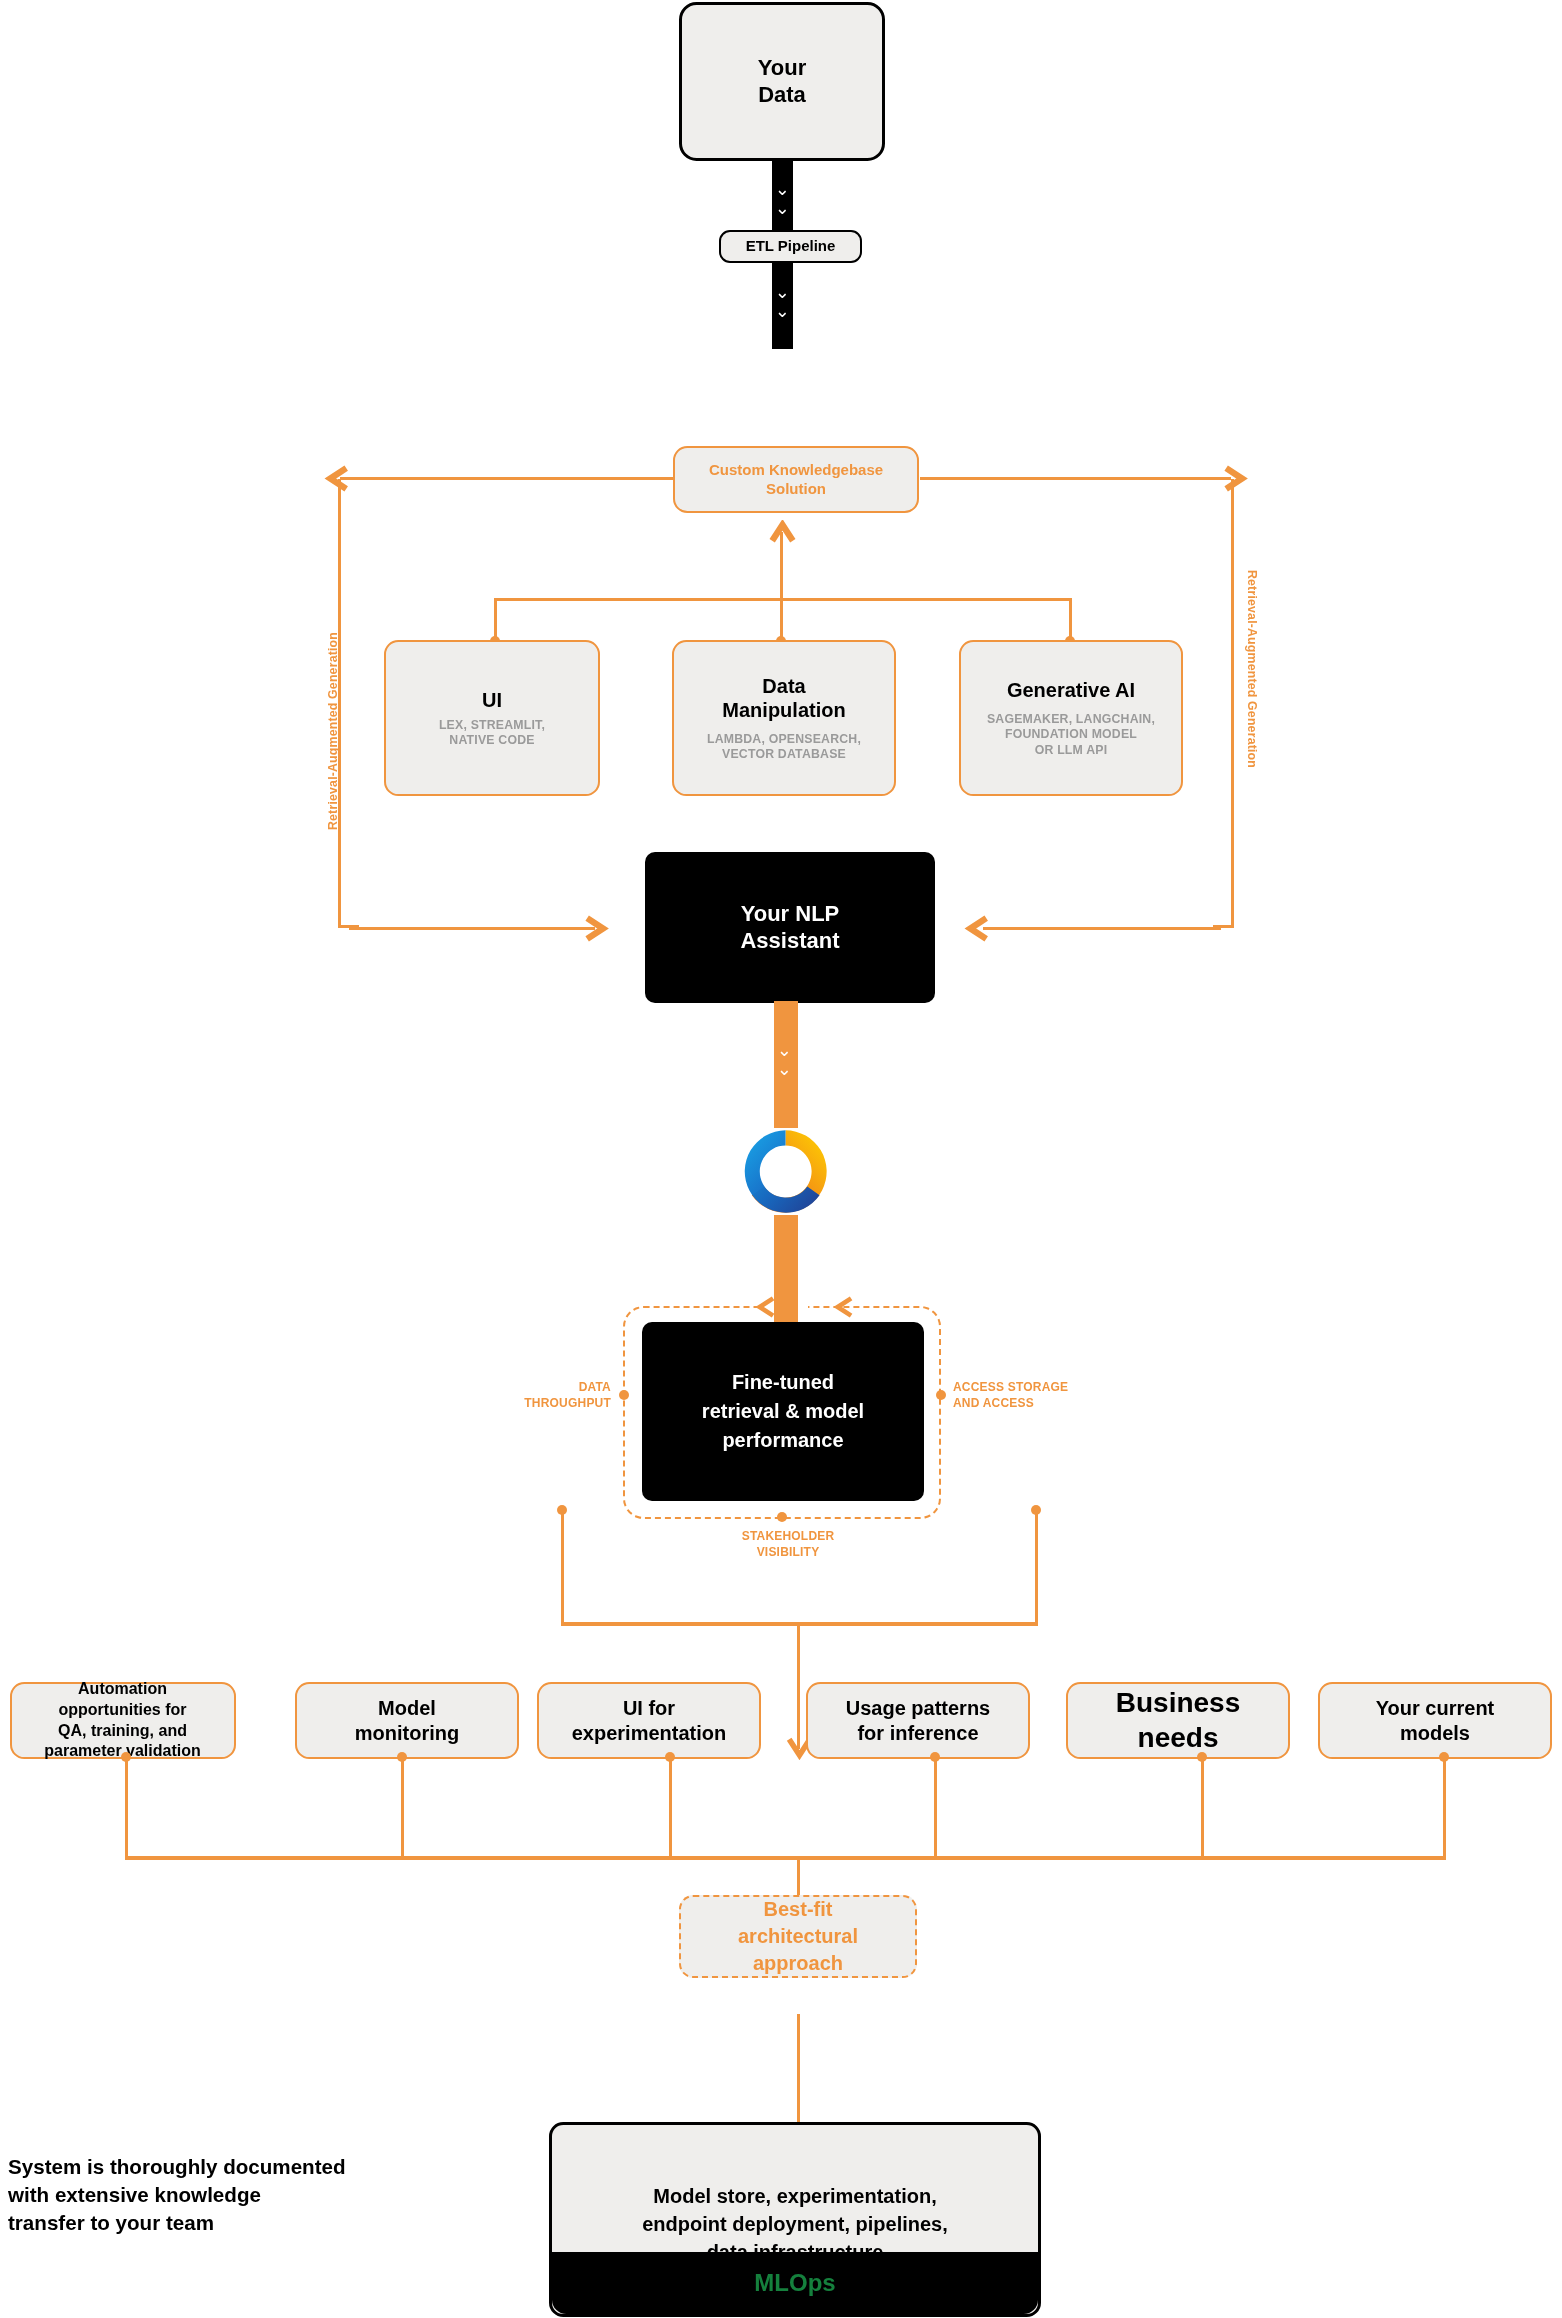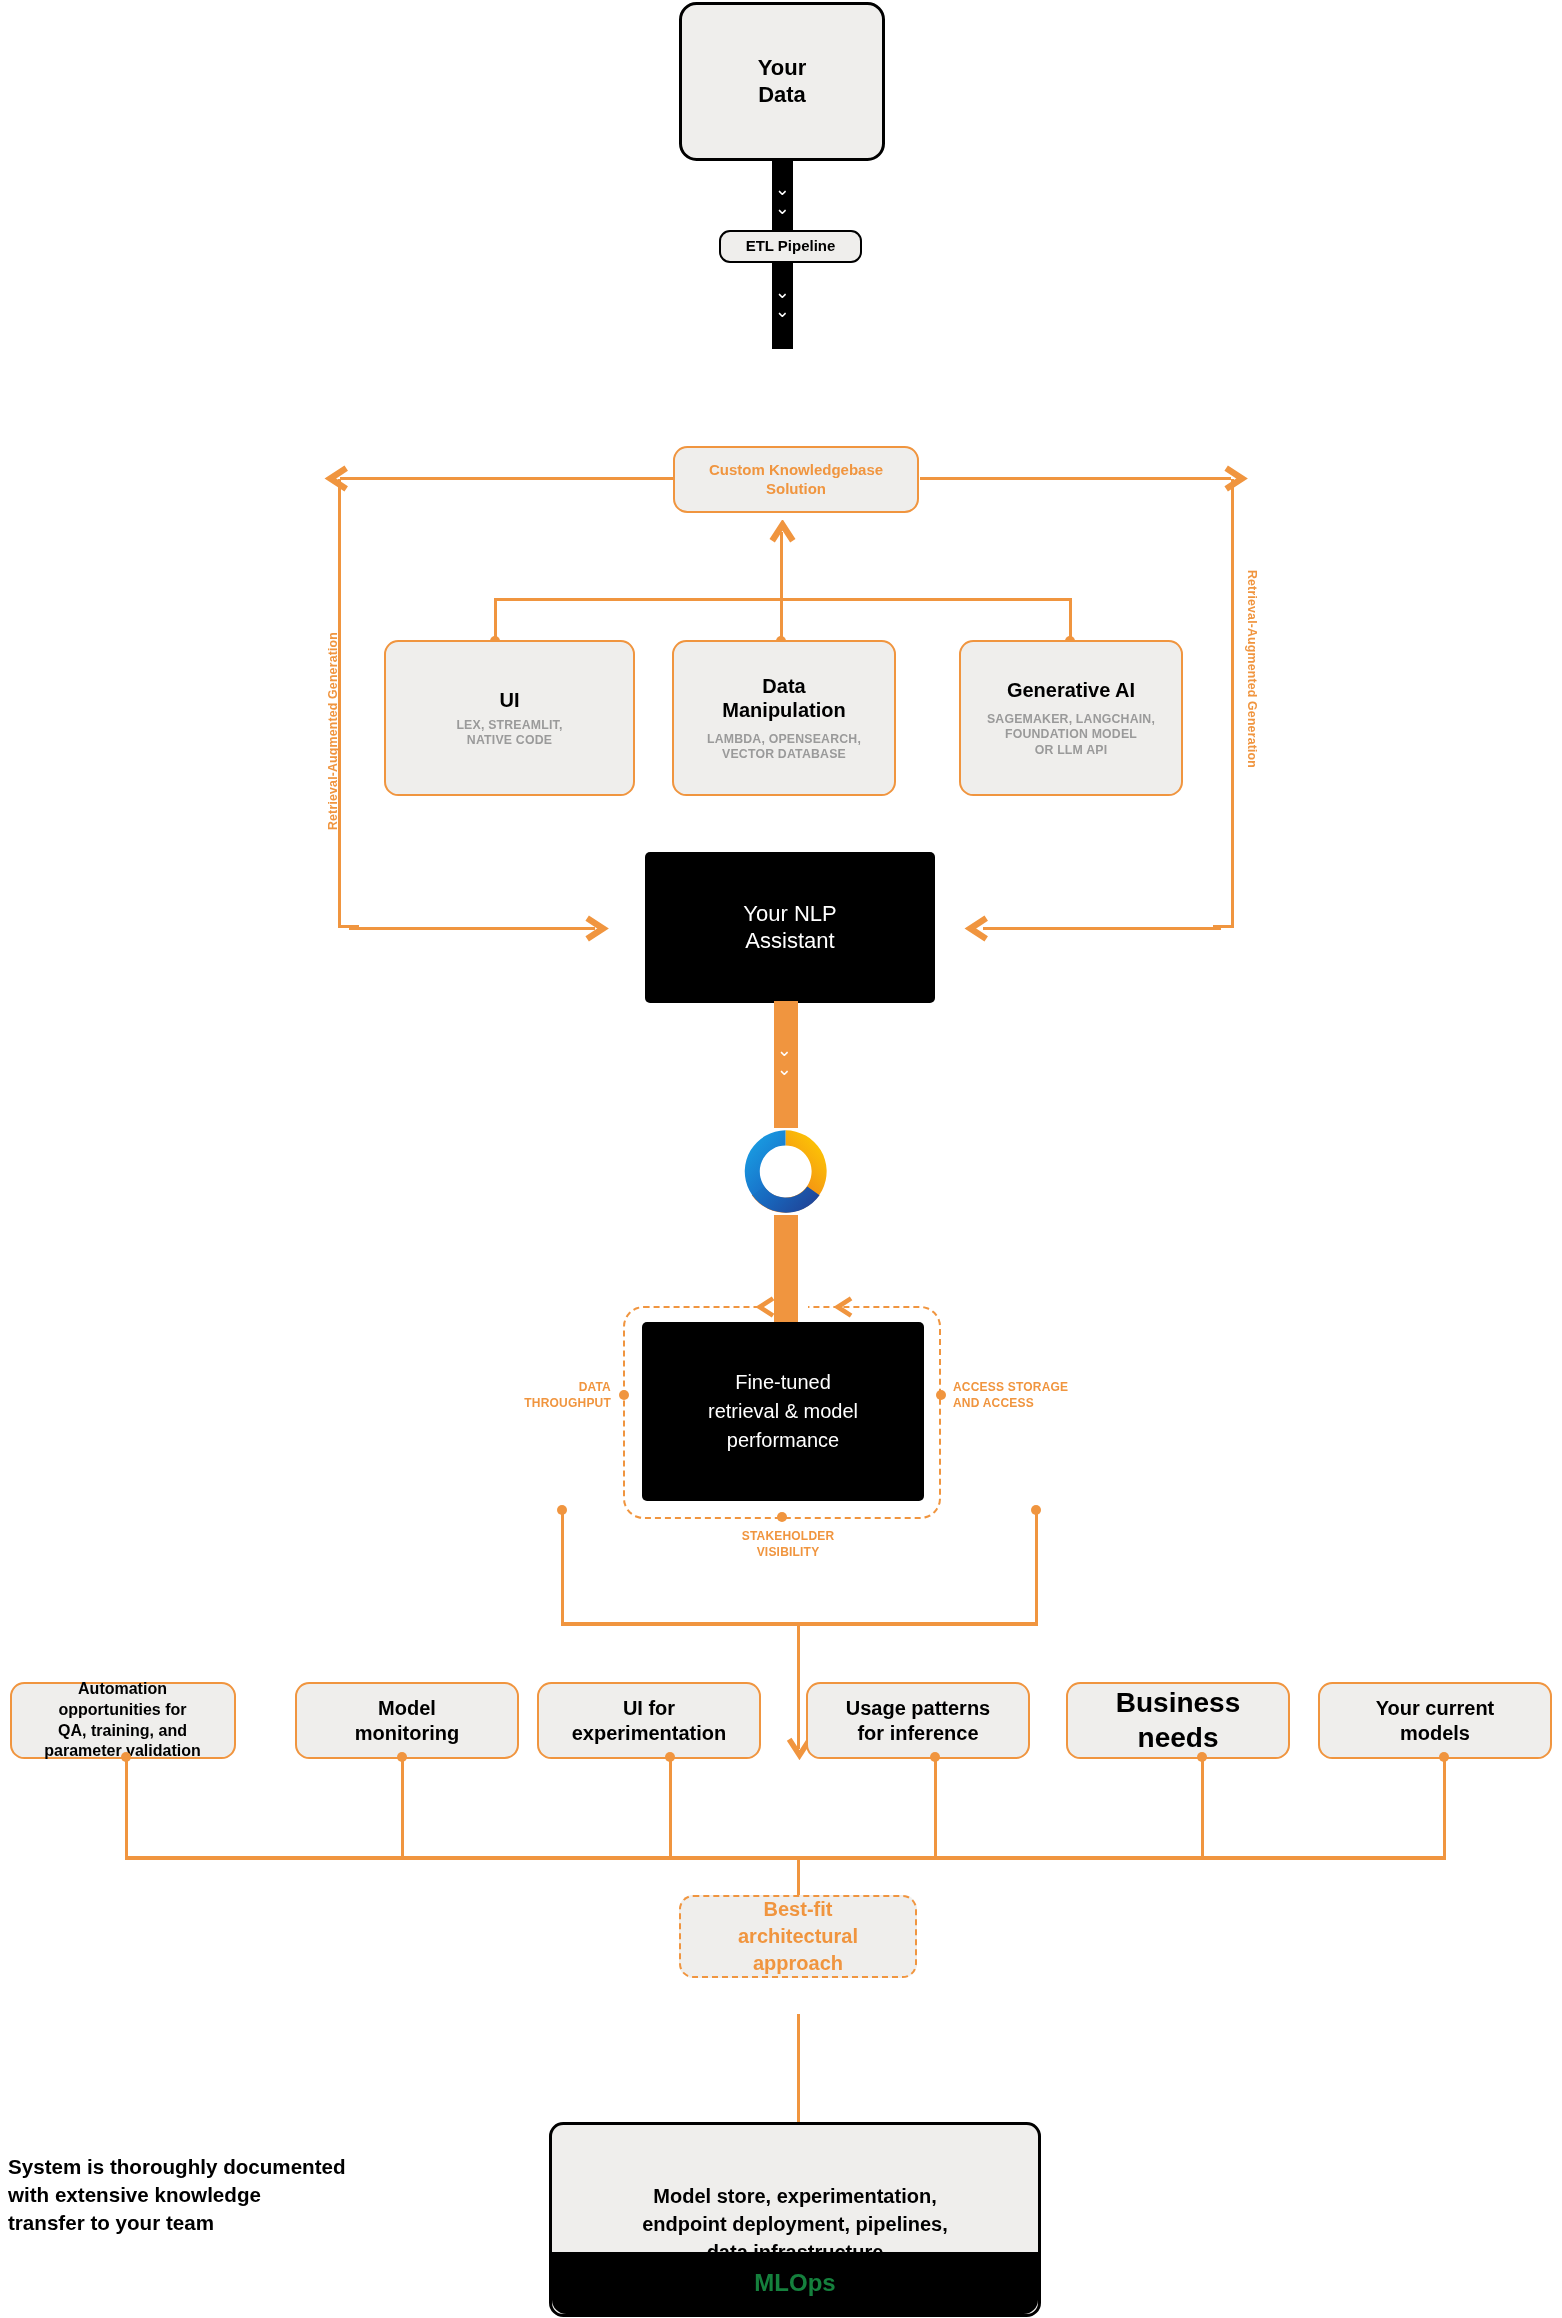--- a/index.html
+++ b/index.html
@@ -27,23 +27,23 @@
   }
   .node-black-outline{
     background:#efeeec;
     border:3.2px solid #000000;
     border-radius:17.5px;
     color:#000000;
     font-weight:bold;
   }
   .node-solid-black{
     background:#000000;
-    border-radius:5px;
+    border-radius:10px;
     color:#ffffff;
-    font-weight:normal;
+    font-weight:bold;
   }
   .node-orange-outline{
     background:#efeeec;
     border:2.4px solid #f0953f;
     border-radius:14.3px;
     color:#000000;
     font-weight:bold;
   }
   .node-orange-dashed{
     background:#efeeec;
@@ -188,21 +188,21 @@
     <polyline points="4,26 17,6 30,26" fill="none" stroke="#f0953f" stroke-width="8" stroke-linecap="butt" stroke-linejoin="miter"></polyline>
   </svg>
   <div class="line-o" style="left:494px;top:598px;width:578px;height:3.2px;"></div>
   <div class="line-o" style="left:494px;top:598px;width:3.2px;height:44px;"></div>
   <div class="line-o" style="left:780px;top:598px;width:3.2px;height:44px;"></div>
   <div class="line-o" style="left:1069px;top:598px;width:3.2px;height:44px;"></div>
   <div class="dot" style="left:490px;top:636px;"></div>
   <div class="dot" style="left:776px;top:636px;"></div>
   <div class="dot" style="left:1065px;top:636px;"></div>
 
-  <div class="node node-orange-outline" style="left:384px;top:640px;width:251px;height:156px;font-size:20px;padding:0 11px;">
+  <div class="node node-orange-outline" style="left:384px;top:640px;width:216px;height:156px;font-size:20px;padding:0 11px;">
     <span style="white-space:pre-line;">UI</span>
     <span class="sub" style="font-size:12.3px;white-space:pre-line;">LEX, STREAMLIT,
 NATIVE CODE</span>
   </div>
 
   <div class="node node-orange-outline" style="left:672px;top:640px;width:224px;height:156px;font-size:20px;padding:0 9.5px;">
     <span style="white-space:pre-line;">Data
 Manipulation</span>
     <span class="sub" style="font-size:12.3px;white-space:pre-line;margin-top:9.5px;">LAMBDA, OPENSEARCH,
 VECTOR DATABASE</span>

